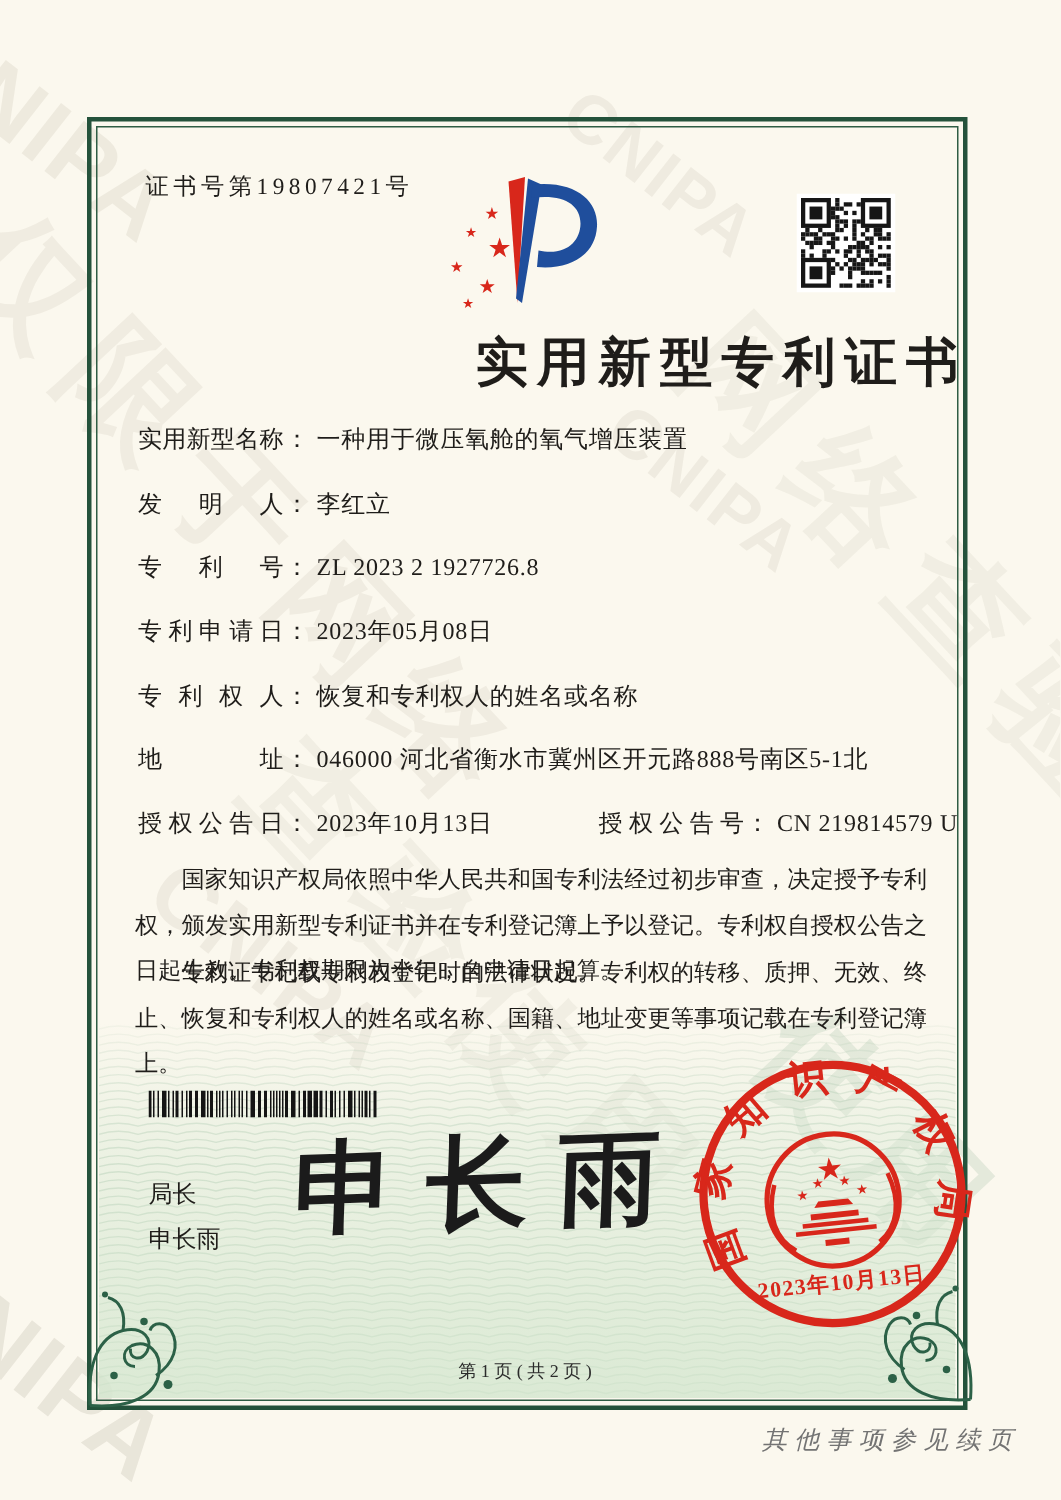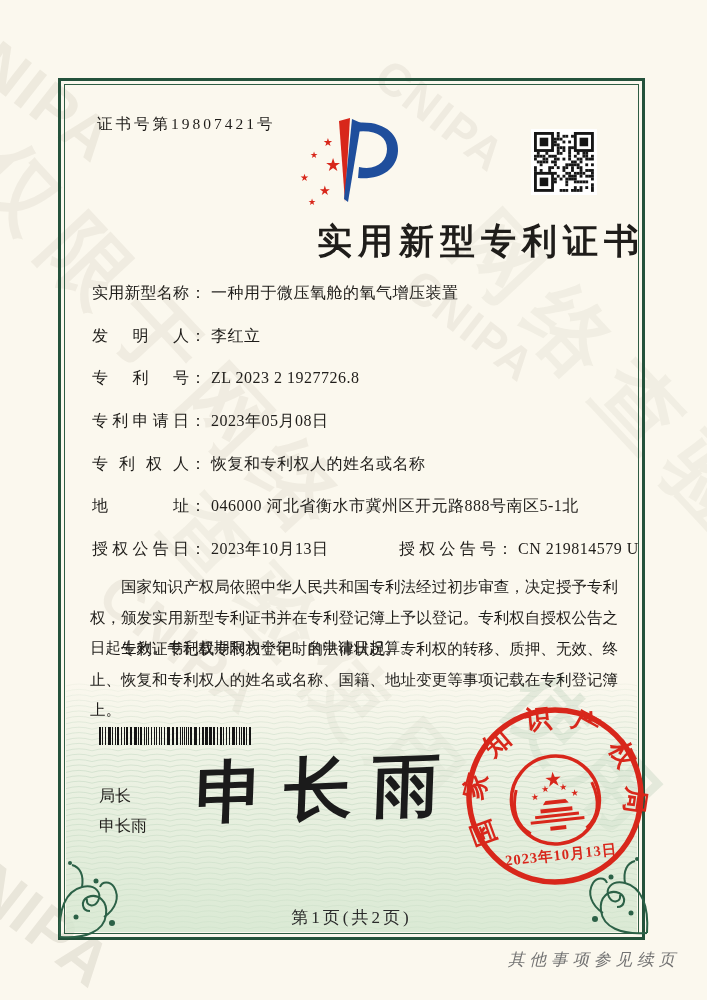--- a/index.html
+++ b/index.html
@@ -38,21 +38,21 @@
              font-weight:bold;transform:rotate(-2deg) skewX(-4deg);color:#1b1b1b;}
   .director-label{position:absolute;left:99px;top:786px;z-index:3;font-size:16px;
                   font-family:"Liberation Sans","DejaVu Sans",sans-serif;text-align:center;}
   .director-name{position:absolute;left:99px;top:816px;z-index:3;font-size:16px;
                  font-family:"Liberation Sans","DejaVu Sans",sans-serif;}
   .seal{position:absolute;left:460px;top:701px;z-index:5;transform:rotate(-6deg);}
   .flourish{position:absolute;z-index:3;}
   .fl-br{left:551px;top:827px;}
   .fl-bl{left:56px;top:831px;transform:scaleX(-1);}
   .footer-page{position:absolute;left:58px;top:906px;width:587px;text-align:center;
-               font-size:17px;letter-spacing:3px;z-index:3;color:#2b2b2b;}
+               font-size:12px;letter-spacing:3px;z-index:3;color:#2b2b2b;}
   .continuation{position:absolute;left:0;top:949px;width:680px;text-align:right;z-index:3;
                 font-size:16.5px;font-style:italic;letter-spacing:5px;color:#737373;}
 </style>
 </head>
 <body>
 
 <div class="page">
 
   <div class="wm-layer" id="wm">
       <div class="wm" style="left: -28px; top: -2px; font-size: 62px; color: rgba(125, 115, 90, 0.1); letter-spacing: 2px; transform: rotate(38deg); z-index: 1;">CNIPA</div>

